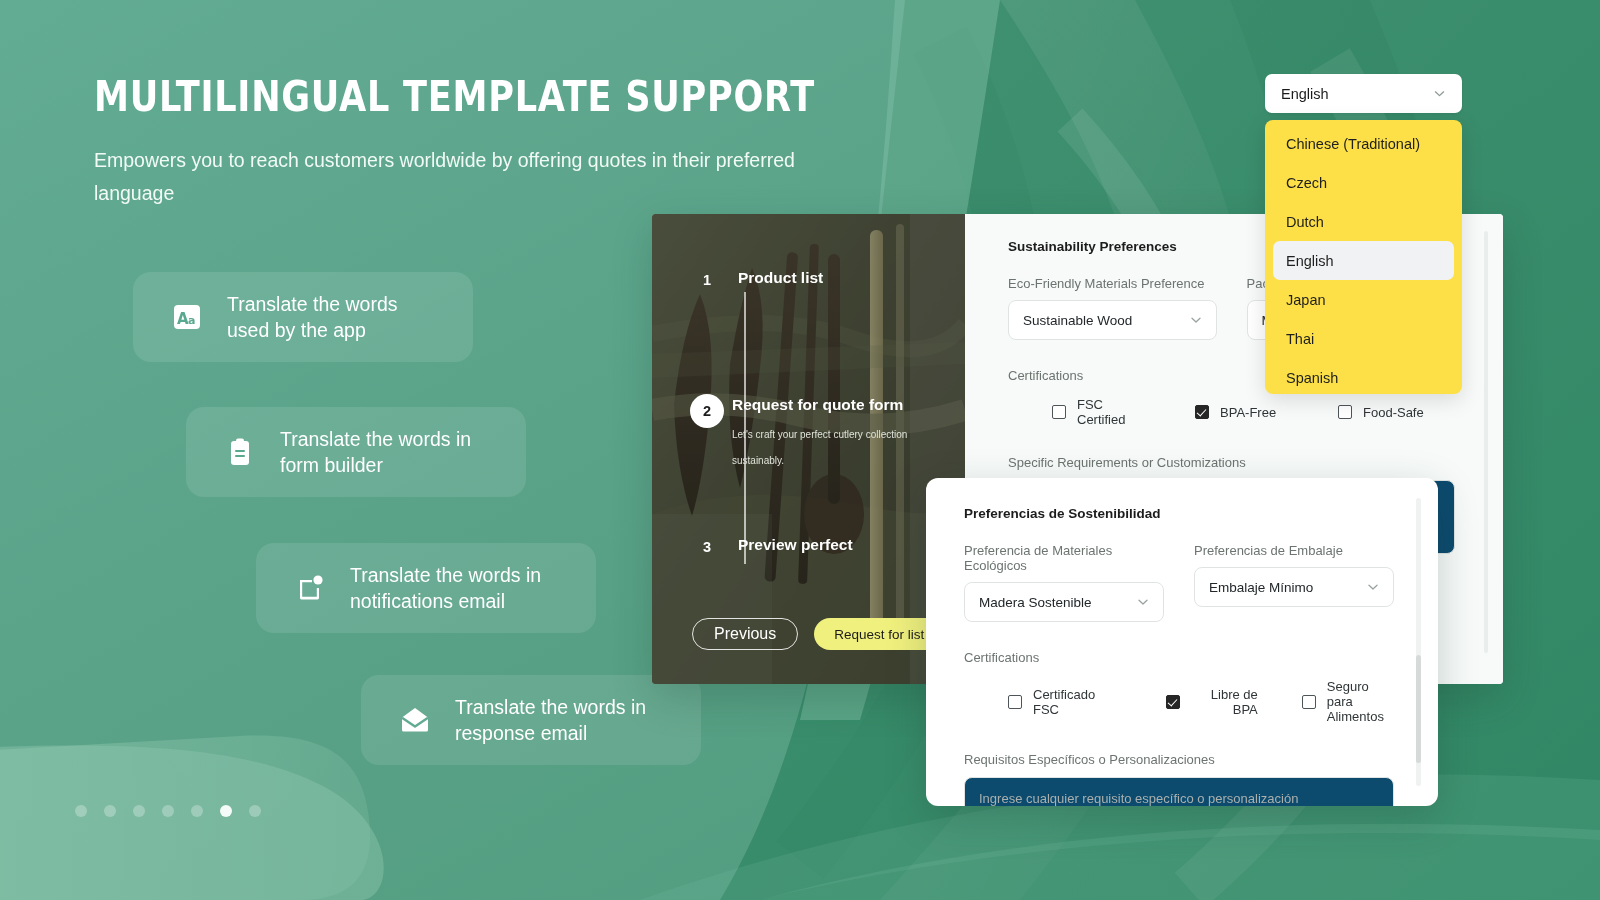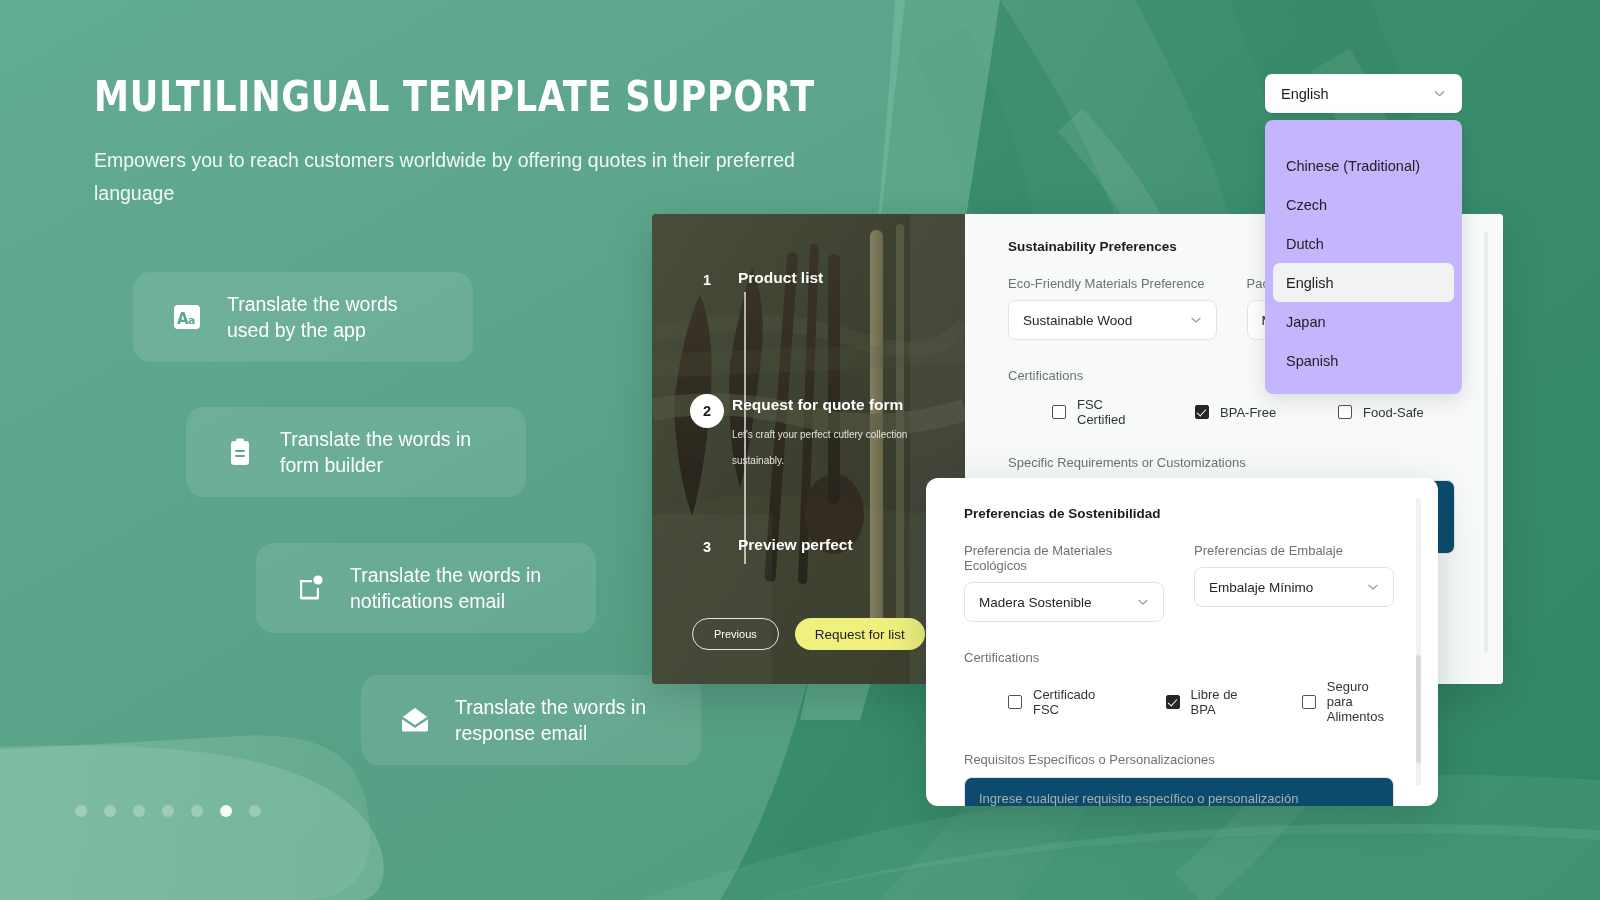--- a/index.html
+++ b/index.html
@@ -56,23 +56,23 @@
   .lang-select {
     position: absolute; left: 1265px; top: 74px; width: 197px; height: 39px;
     background: #ffffff; border-radius: 7px;
     display: flex; align-items: center; justify-content: space-between;
     padding: 0 15px 0 16px;
     font-size: 14.5px; color: #1c1c1c;
     box-shadow: 0 1px 3px rgba(0,0,0,0.07);
   }
   .lang-menu {
     position: absolute; left: 1265px; top: 120px; width: 197px; height: 274px;
-    background: #c4b5fd; border-radius: 8px; overflow: hidden;
+    background: #fde047; border-radius: 8px; overflow: hidden;
     box-shadow: 0 6px 22px rgba(0,0,0,0.13);
-    padding: 26px 8px 0 8px;
+    padding: 4px 8px 0 8px;
   }
   .lang-item {
     height: 39px; display: flex; align-items: center;
     padding: 0 13px; border-radius: 7px;
     font-size: 14.5px; color: #1f1f1f;
   }
   .lang-item.sel { background: #f1f2f4; }
 
   
   .app-card {
@@ -107,21 +107,21 @@
   .stitle { color: #ffffff; font-size: 15.5px; font-weight: 700; line-height: 22px; }
   .sdesc { color: #dfe3da; font-size: 10px; line-height: 26px; margin-top: 6px; width: 180px; }
   .step-line {
     position: absolute; left: 92px; top: 78px; width: 2px; height: 272px;
     background: rgba(255,255,255,0.65);
   }
   .step-actions { position: absolute; left: 40px; bottom: 34px; display: flex; align-items: center; gap: 16px; }
   .btn-prev {
     height: 32px; padding: 0 21px; border-radius: 16px;
     border: 1px solid rgba(255,255,255,0.85); background: transparent;
-    color: #ffffff; font-size: 11px; display: flex; align-items: center;
+    color: #ffffff; font-size: 16px; display: flex; align-items: center;
     font-family: "Liberation Sans", sans-serif;
   }
   .btn-quote {
     height: 32px; padding: 0 20px; border-radius: 16px; border: none;
     background: #f0f07e; color: #1b1b1b; font-size: 13.5px;
     display: flex; align-items: center; font-family: "Liberation Sans", sans-serif;
   }
 
   
   .form-pane { position: relative; flex: 1 1 auto; height: 100%; background: #f7faf9; overflow: hidden; }
@@ -409,22 +409,22 @@
     <path d="M3.4 5.8 L7.5 9.6 L11.6 5.8" fill="none" stroke="#8d9694" stroke-width="1.25" stroke-linecap="round" stroke-linejoin="round"></path>
   </svg>
 </div>
 
 <div class="lang-menu">
   <div class="lang-item">Chinese (Traditional)</div>
   <div class="lang-item">Czech</div>
   <div class="lang-item">Dutch</div>
   <div class="lang-item sel">English</div>
   <div class="lang-item">Japan</div>
+  <div class="lang-item">Thai</div>
   <div class="lang-item">Spanish</div>
-  <div class="lang-item">Thai</div>
 </div>
 
 <div class="es-modal">
   <div class="es-inner">
     <div class="form-title">Preferencias de Sostenibilidad</div>
 
     <div class="fields-row">
       <div>
         <div class="field-label">Preferencia de Materiales Ecológicos</div>
         <div class="sel-box">
@@ -444,21 +444,21 @@
         </div>
       </div>
     </div>
 
     <div class="sect-label">Certifications</div>
     <div class="checks">
       <label class="chk" style="width:166px;">
         <span class="box"></span>
         <span>Certificado FSC</span>
       </label>
-      <label class="chk" style="width:143px;">
+      <label class="chk" style="width:143px;text-align:right;">
         <span class="box on"></span>
         <span>Libre de BPA</span>
       </label>
       <label class="chk">
         <span class="box"></span>
         <span>Seguro para Alimentos</span>
       </label>
     </div>
 
     <div class="sect-label">Requisitos Específicos o Personalizaciones</div>

